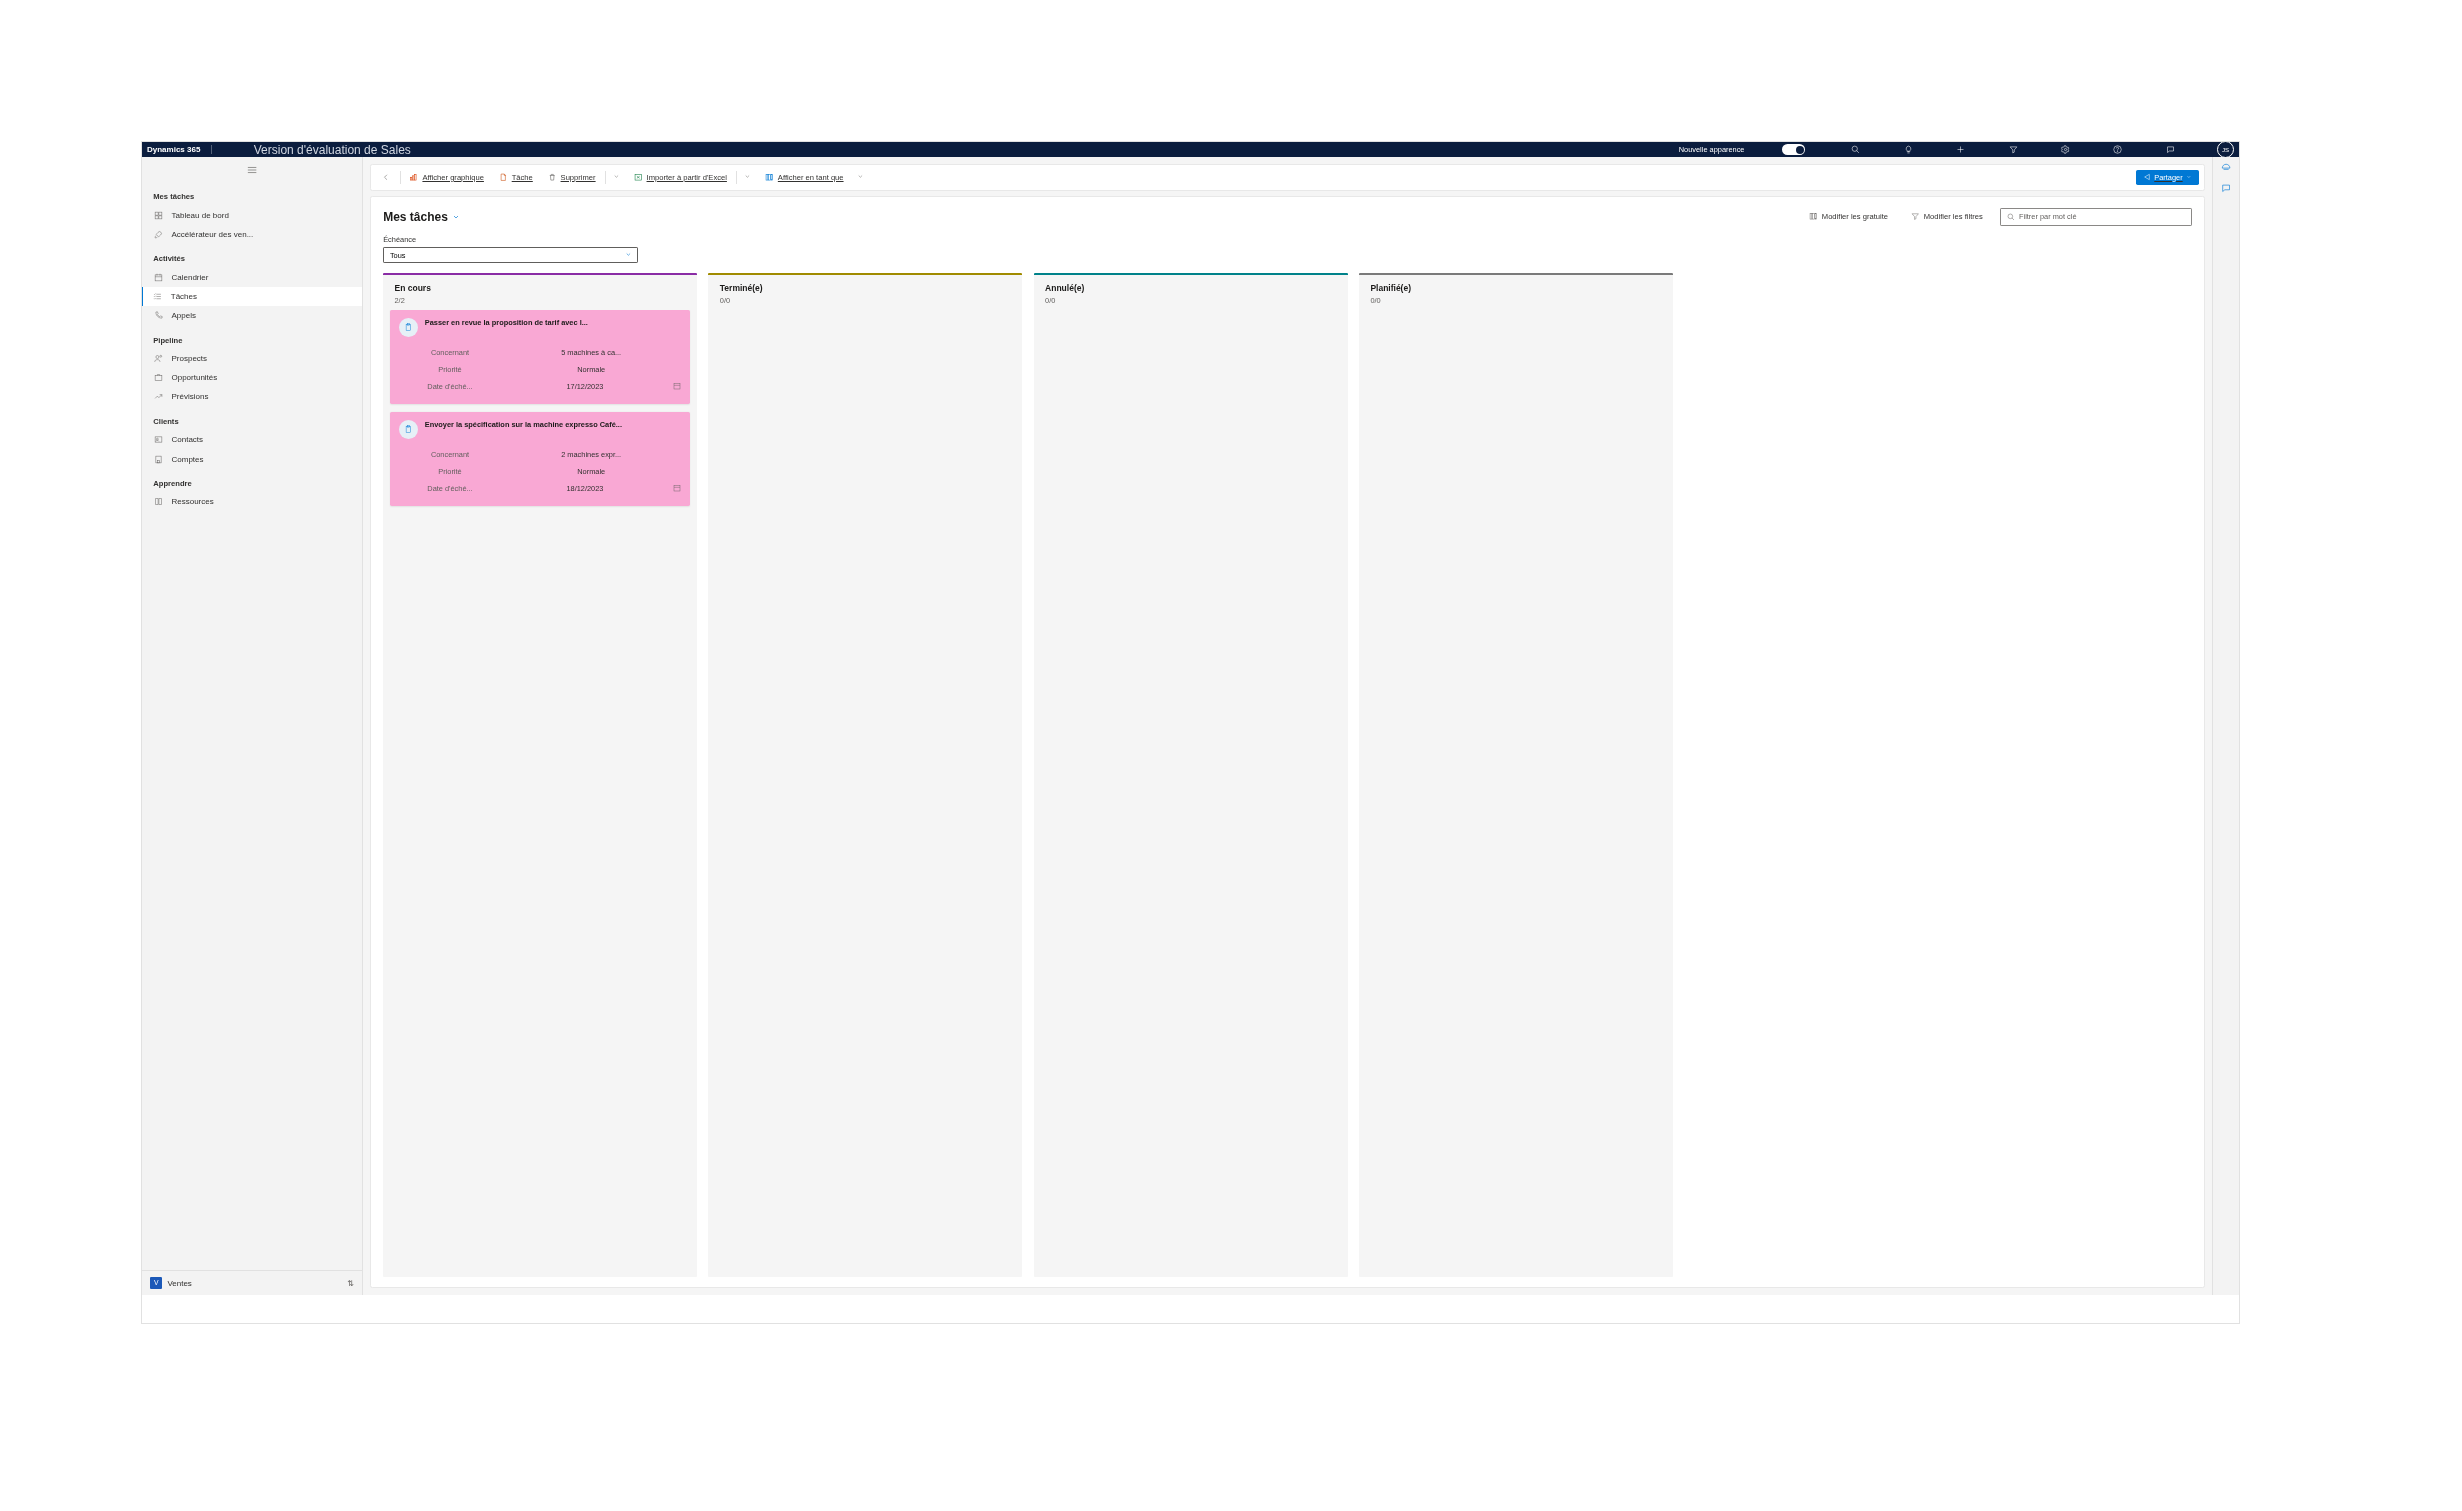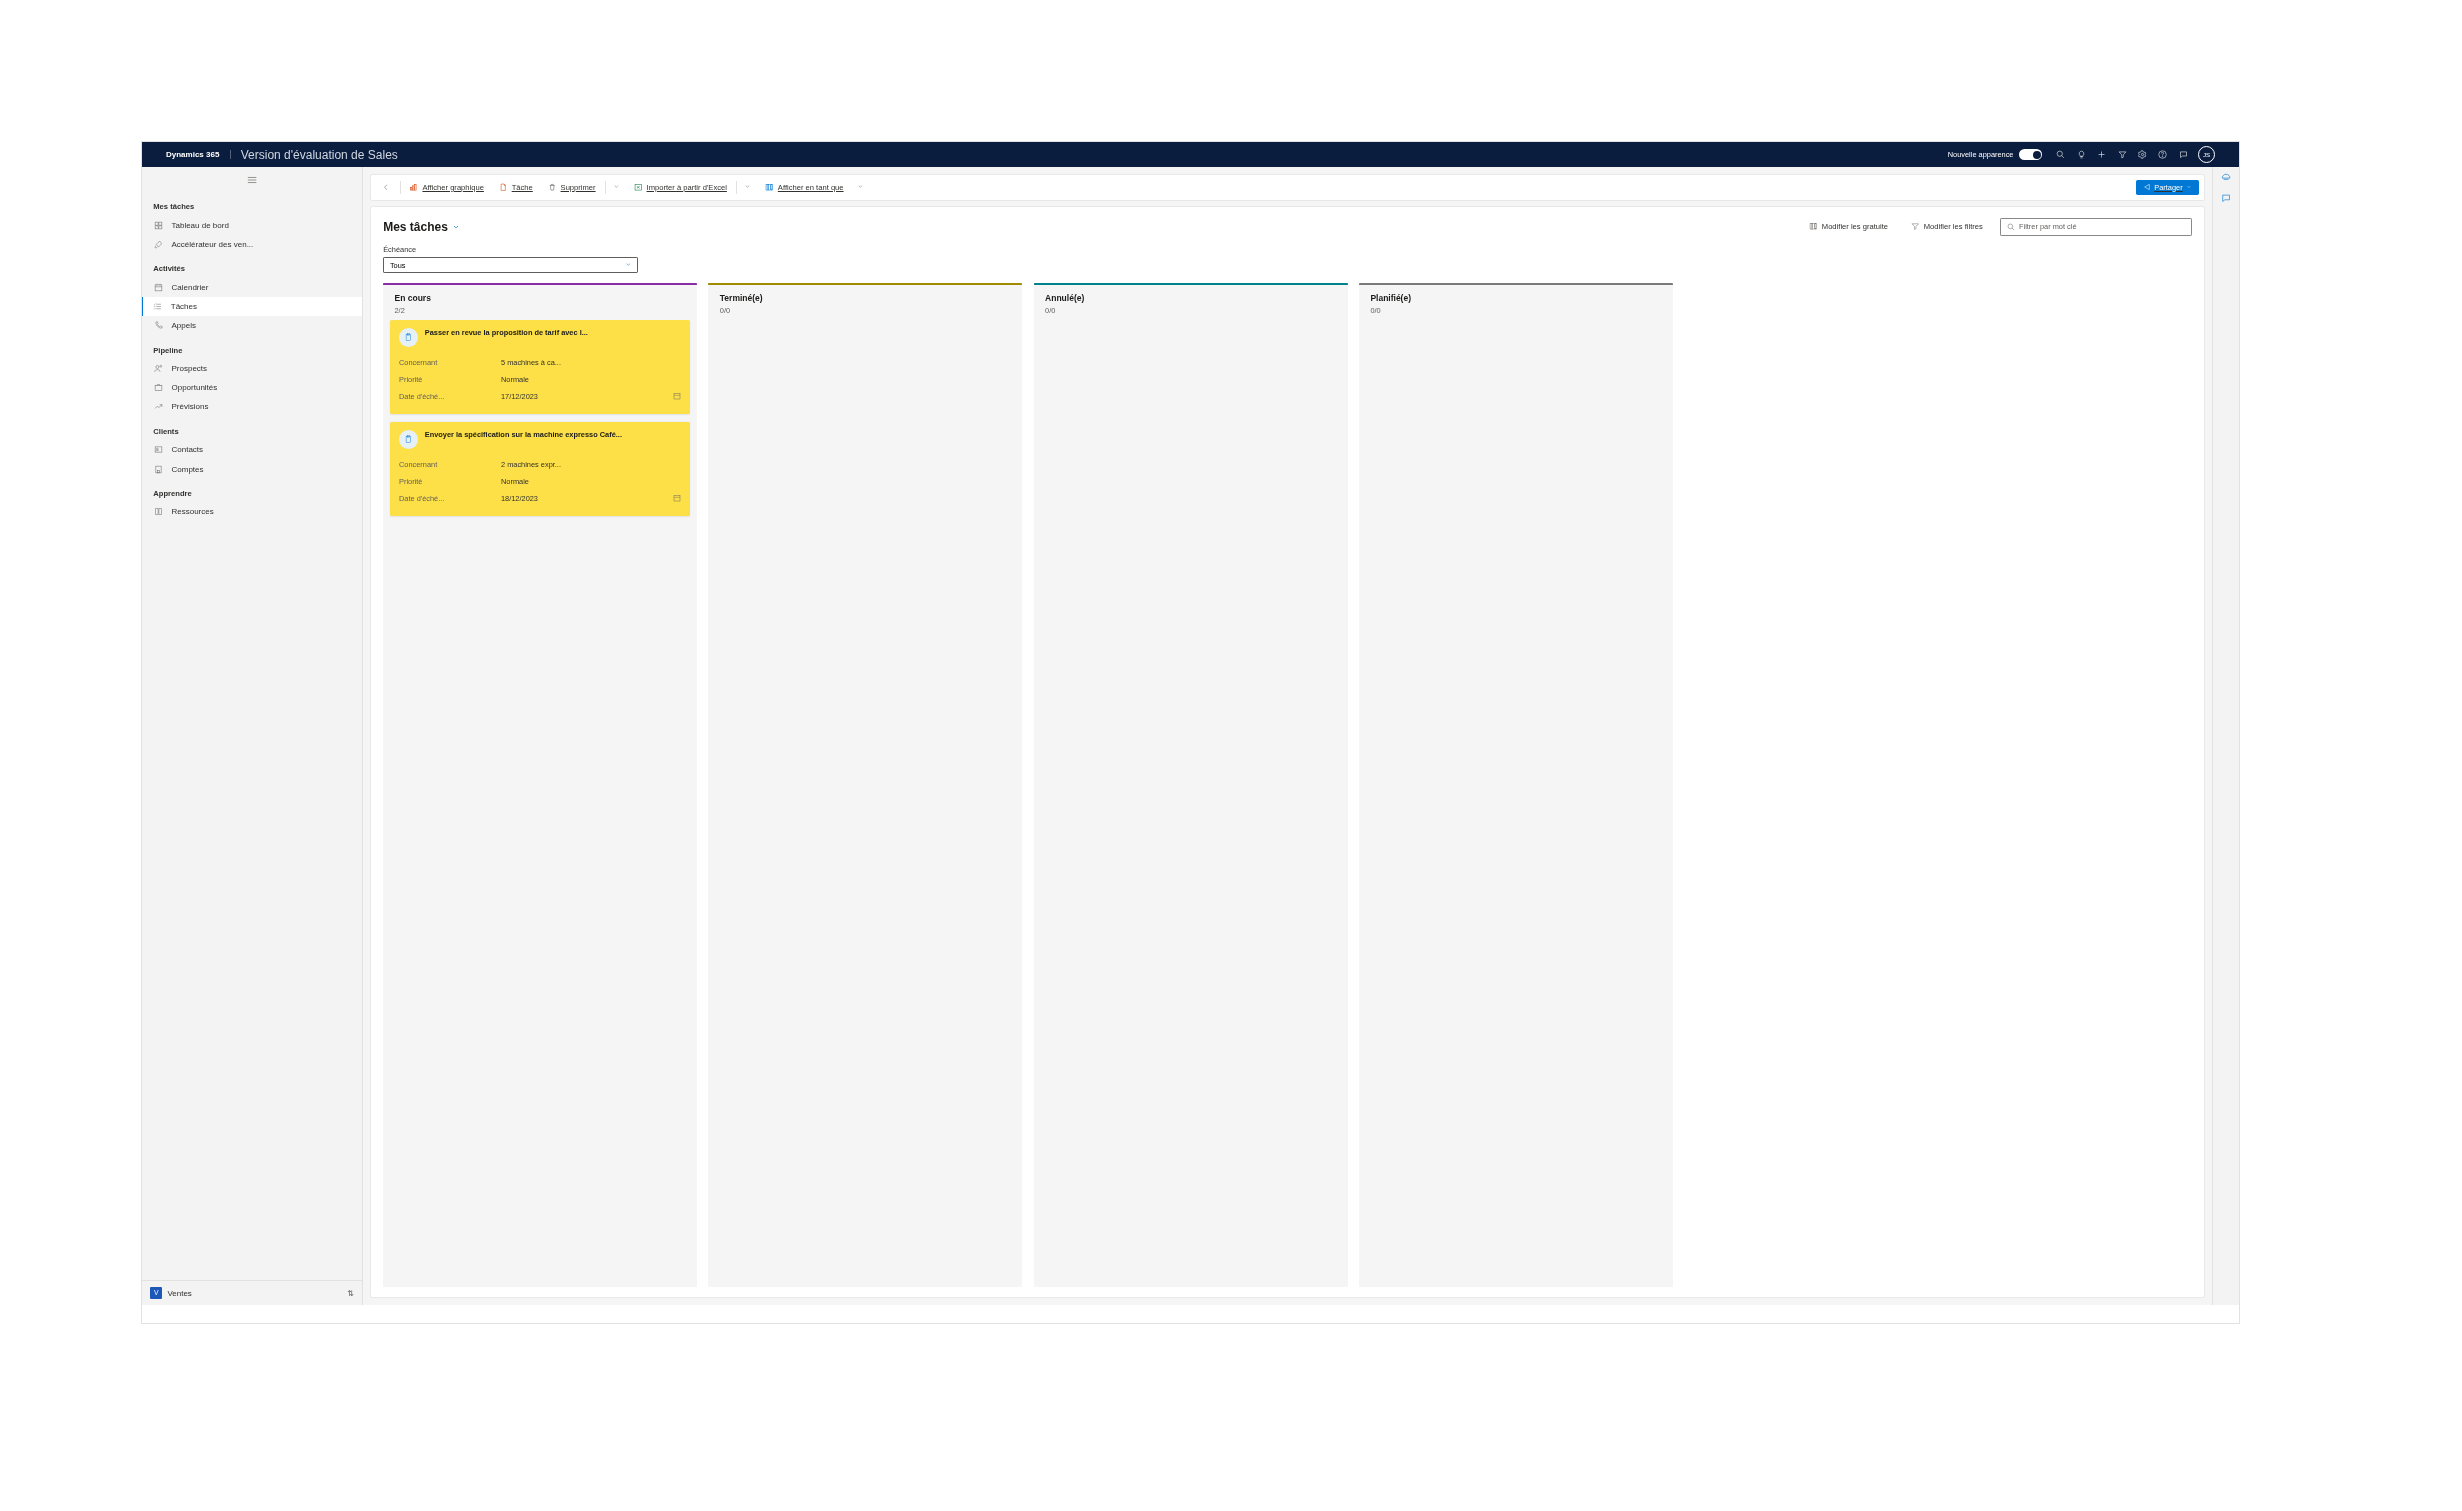--- a/index.html
+++ b/index.html
@@ -1,20 +1,20 @@
 <!DOCTYPE html>
 <html style="font-size:9px"><head>
 <meta charset="utf-8">
 <style>
 * { margin:0; padding:0; box-sizing:border-box; font-family:"Segoe UI",Arial,sans-serif; }
 body { background:#fff; width:2462px; height:1512px; position:relative; }
 .app { position:absolute; left:141px; top:141px; width:2099px; height:1183px; background:#fff; border:0.6px solid #e1e1e1; overflow:hidden; }
 
 
-.topbar { height:25px; background:#0b1d3e; color:#fff; display:flex; align-items:center; padding:0 24px; font-size:8px; }
+.topbar { height:15px; background:#0b1d3e; color:#fff; display:flex; align-items:center; padding:0 5px; font-size:8px;gap:32px; }
 .topbar .brand { font-weight:600; padding-right:10.2px; border-right:0.6px solid rgba(255,255,255,0.3); }
 .topbar .sub { padding-left:10.2px; color:#d0d6e0; font-size:12px; }
 .topbar .spacer { flex:1; }
 .topbar .new-look { font-size:7.4px; margin-right:5.7px; }
 .toggle { width:22.6px; height:10.2px; background:#fff; border-radius:5.7px; position:relative; margin-right:9px; }
 .toggle::after { content:""; position:absolute; right:1.1px; top:1.1px; width:8px; height:8px; background:#0b1d3e; border-radius:50%; }
 .topbar .ticon { width:20.4px; height:20.4px; display:flex; align-items:center; justify-content:center; color:#fff; cursor:pointer; }
 .topbar .ticon svg { width:9px; height:9px; stroke:#fff; fill:none; stroke-width:1.5; }
 .avatar { width:17px; height:17px; border:0.6px solid #fff; border-radius:50%; display:flex; align-items:center; justify-content:center; font-size:6.2px; margin-left:4.5px; }
 
@@ -70,21 +70,21 @@
 .echeance-sel .chev { margin-left:auto; color:#0078d4; }
 
 
 .board { display:flex; gap:11.3px; margin-top:10.2px; flex:1; overflow:hidden; }
 .lane { width:314px; background:#f5f5f5; border-top:2.3px solid; border-radius:1.1px; display:flex; flex-direction:column; }
 .lane-head { padding:8px 11.3px 5.7px 11.3px; }
 .lane-title { font-size:8.5px; font-weight:600; color:#1b1a19; }
 .lane-count { font-size:7.4px; color:#605e5c; margin-top:2.3px; }
 .lane-body { padding:0 6.8px 6.8px 6.8px; display:flex; flex-direction:column; gap:8px; overflow-y:auto; }
 
-.card { background:#fde047; border-radius:1.7px; box-shadow:0 0.6px 1.7px rgba(0,0,0,0.08); padding:8px 9px; font-size:7.4px; color:#323130; }
+.card { background:#f9a8d4; border-radius:1.7px; box-shadow:0 0.6px 1.7px rgba(0,0,0,0.08); padding:8px 9px; font-size:7.4px; color:#323130;text-align:center; }
 .card-top { display:flex; gap:6.8px; align-items:flex-start; margin-bottom:6.8px; }
 .card-icon { width:19px; height:19px; background:#e6f0f7; border-radius:50%; display:flex; align-items:center; justify-content:center; flex-shrink:0; }
 .card-icon svg { width:8.5px; height:8.5px; stroke:#0078d4; fill:none; stroke-width:1.3; }
 .card-title { font-weight:600; line-height:1.35; color:#1b1a19; }
 .card-row { display:flex; padding:4px 0; font-size:7.4px; }
 .card-row .k { color:#605e5c; width:102px; overflow:hidden; text-overflow:ellipsis; white-space:nowrap; }
 .card-row .v { color:#323130; flex:1; overflow:hidden; text-overflow:ellipsis; white-space:nowrap; }
 .card-row .cal svg { width:8px; height:8px; stroke:#605e5c; fill:none; stroke-width:1.3; margin-left:4.5px; }
 
 .lane.c0 { border-top-color:#8a2da5; }

